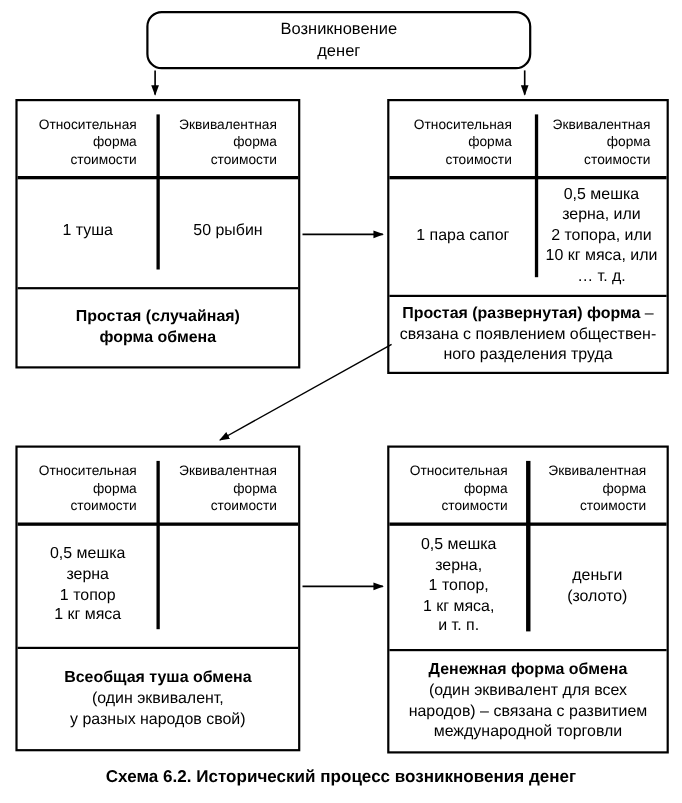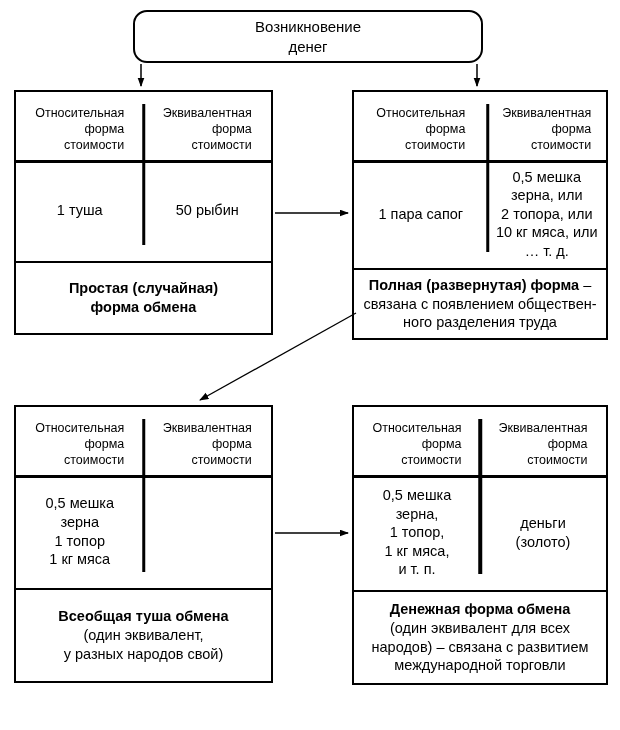--- a/index.html
+++ b/index.html
@@ -141,21 +141,21 @@
         <div class="col-value pre">0,5 мешка
 зерна, или
 2 топора, или
 10 кг мяса, или
 … т. д.</div>
       </div>
       <div class="hline"></div>
       <div class="vline"></div>
     </div>
     <div class="label-area pre">
-      <span><span class="label-bold">Полная (развернутая) форма</span><span> –
+      <span><span class="label-bold">Простая (развернутая) форма</span><span> –
 связана с появлением обществен-
 ного разделения труда</span></span>
     </div>
   </div>
 
   <div class="form-box box-bl">
     <div class="table-area">
       <div class="col col-left">
         <div class="col-header pre">Относительная
 форма
@@ -216,14 +216,15 @@
         <path d="M0,0 L9.5,3.5 L0,7 Z" fill="#000"></path>
       </marker>
     </defs>
     <line x1="141" y1="64" x2="141" y2="86" stroke="#000" stroke-width="1.5" marker-end="url(#ah)"></line>
     <line x1="477" y1="64" x2="477" y2="86" stroke="#000" stroke-width="1.5" marker-end="url(#ah)"></line>
     <line x1="275" y1="213" x2="348" y2="213" stroke="#000" stroke-width="1.5" marker-end="url(#ah)"></line>
     <line x1="356" y1="313" x2="200" y2="400" stroke="#000" stroke-width="1.3" marker-end="url(#ah)"></line>
     <line x1="275" y1="533" x2="348" y2="533" stroke="#000" stroke-width="1.5" marker-end="url(#ah)"></line>
   </svg>
 
+  <div class="caption">Схема 6.2. Исторический процесс возникновения денег</div>
 
 </div>
 
 </body></html>

